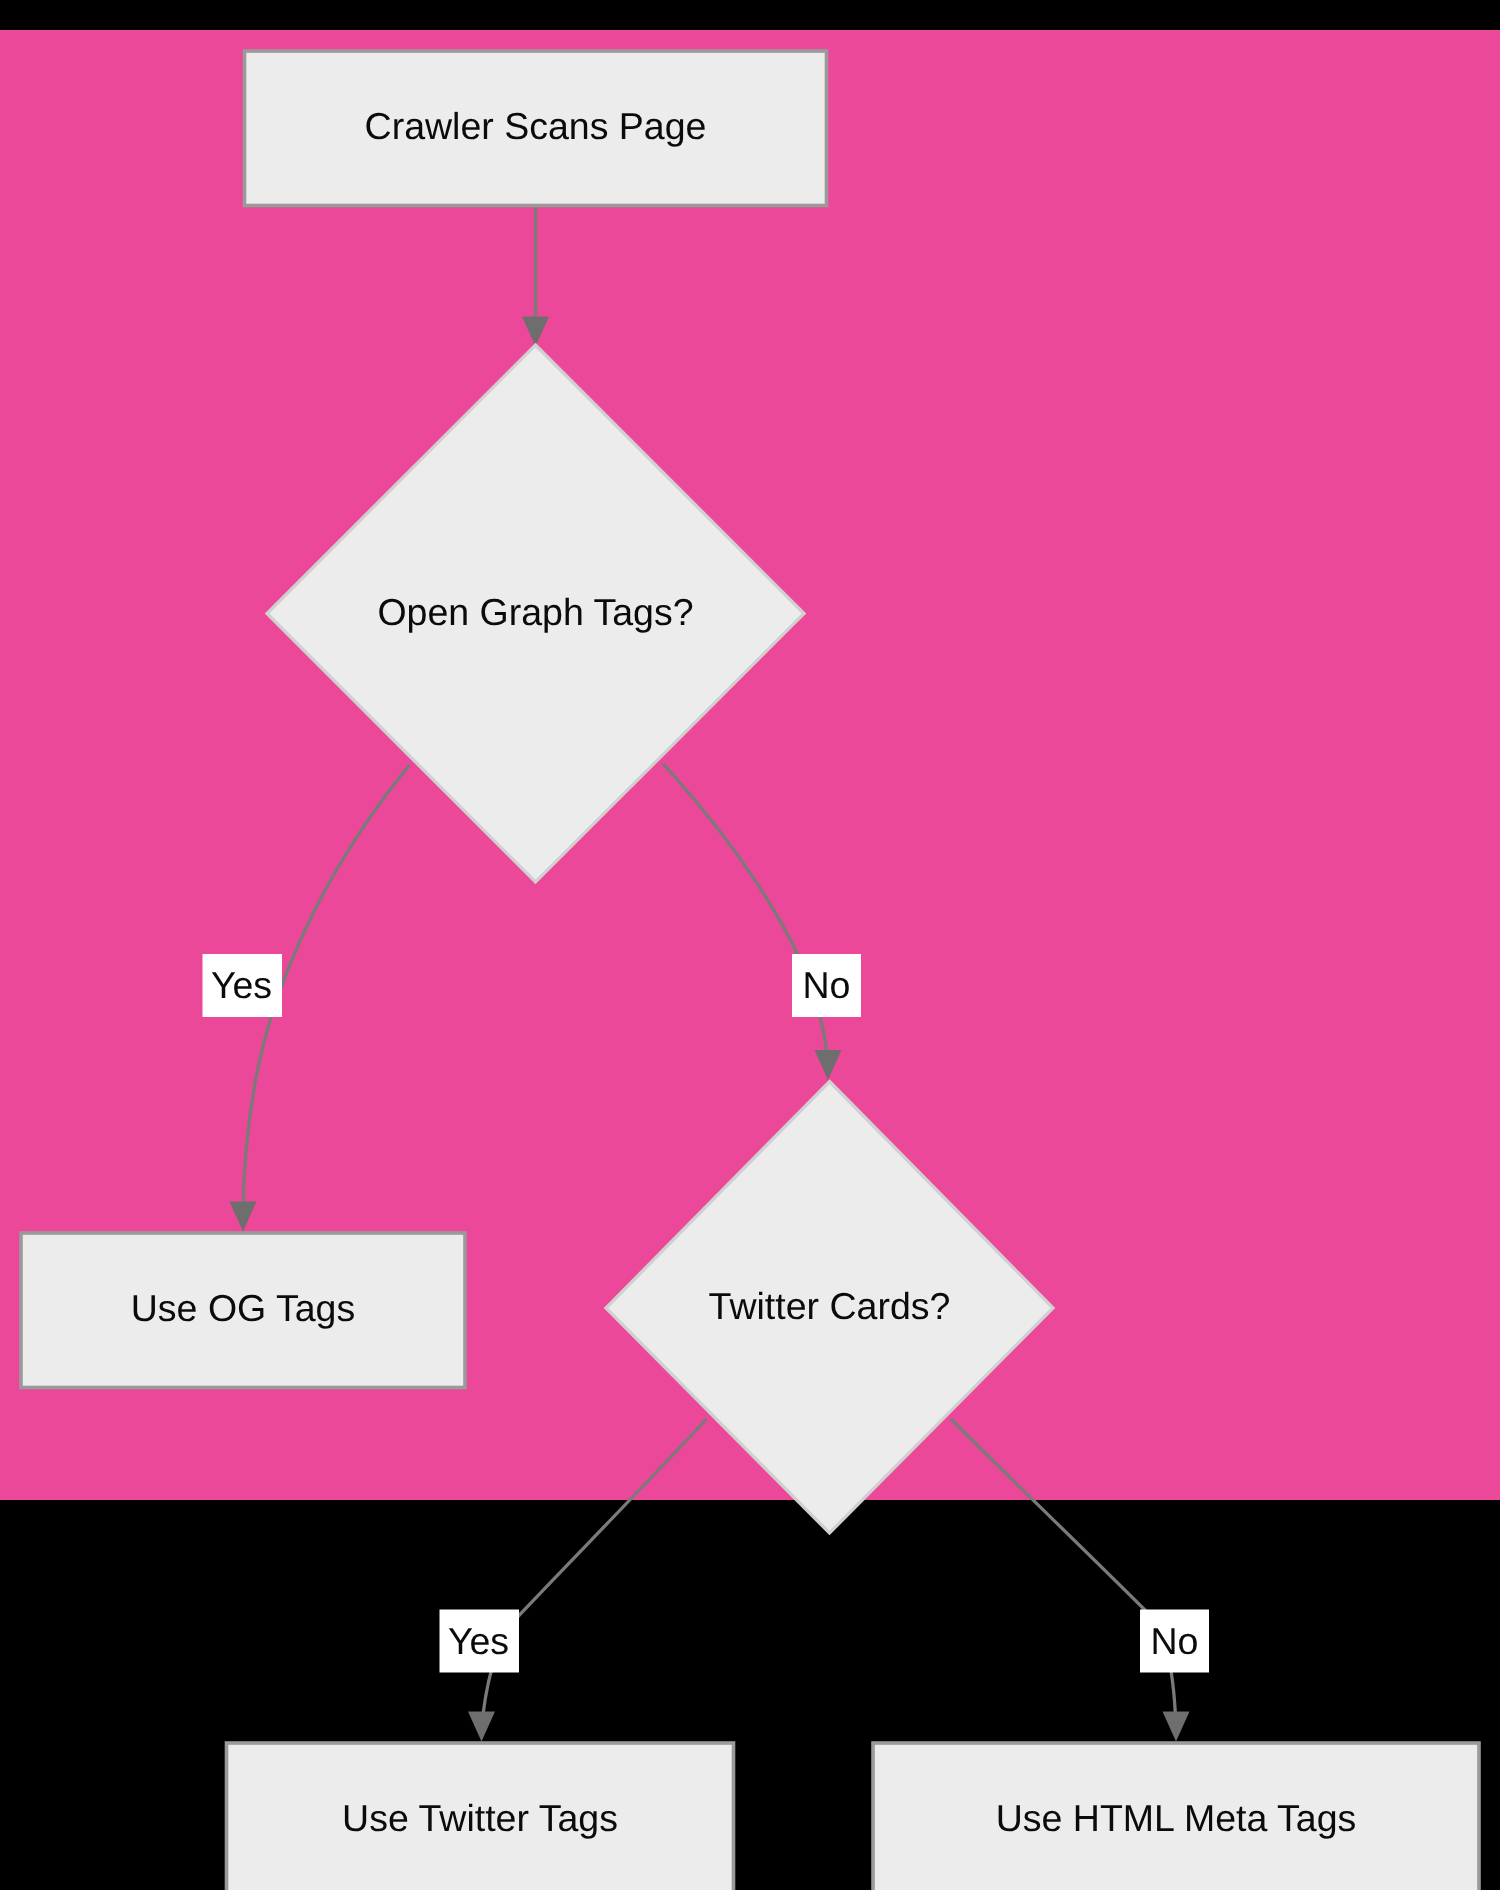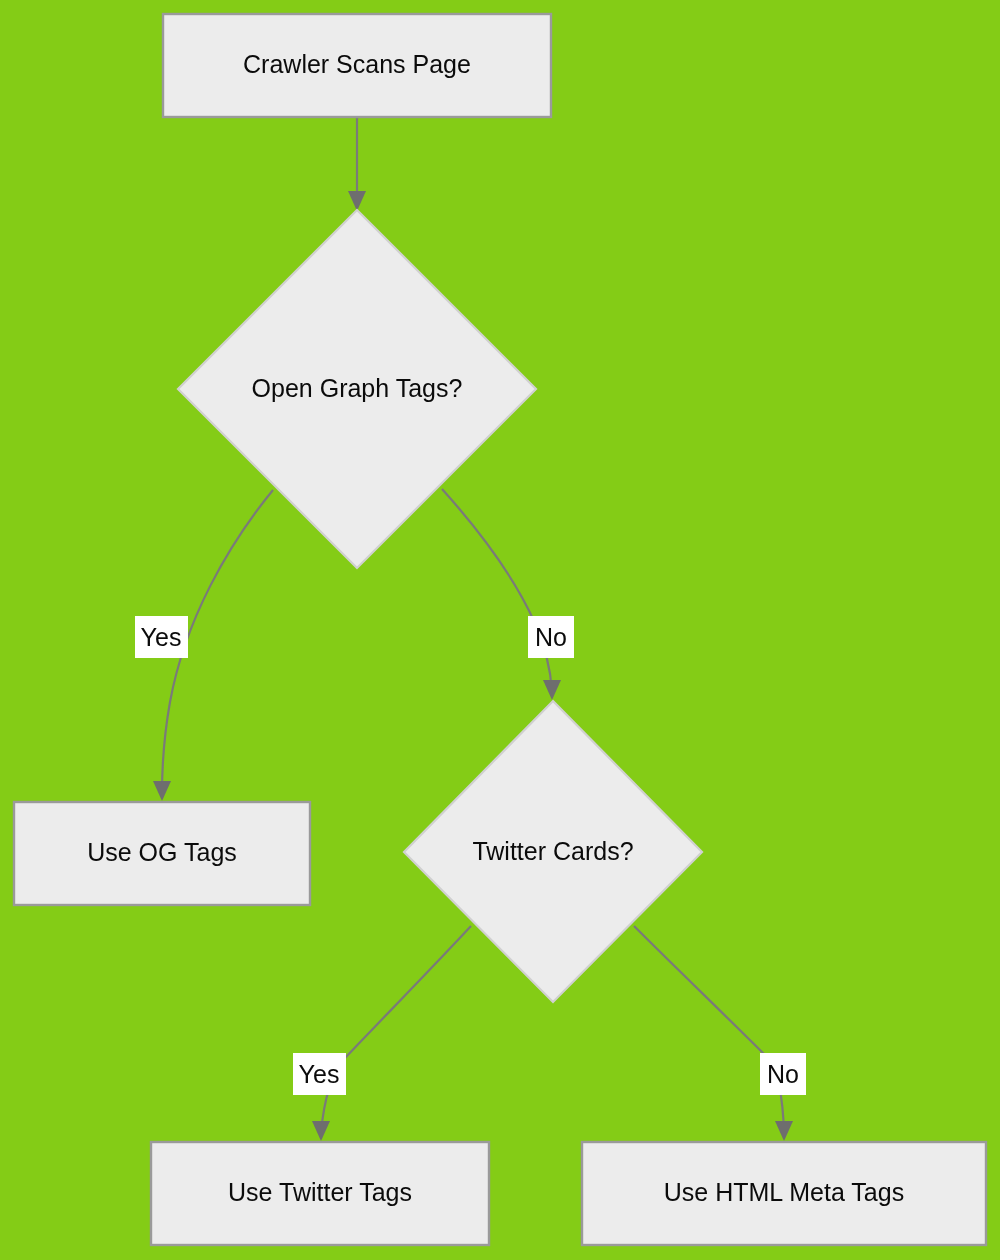--- a/index.html
+++ b/index.html
@@ -10,22 +10,23 @@
   }
   body {
     width: 1000px;
     height: 1260px;
     overflow: hidden;
     font-family: "Liberation Sans", sans-serif;
   }
   #diagram-root {
     position: relative;
     width: 1000px;
-    height: 1260px;
-    background: #84cc16;
+    height: 980px;
+    background: #ec4899;
+    margin-top: 20px;
   }
   #flow-svg {
     position: absolute;
     top: 0;
     left: 0;
     width: 1000px;
     height: 1260px;
     display: block;
   }
   .node-label {

